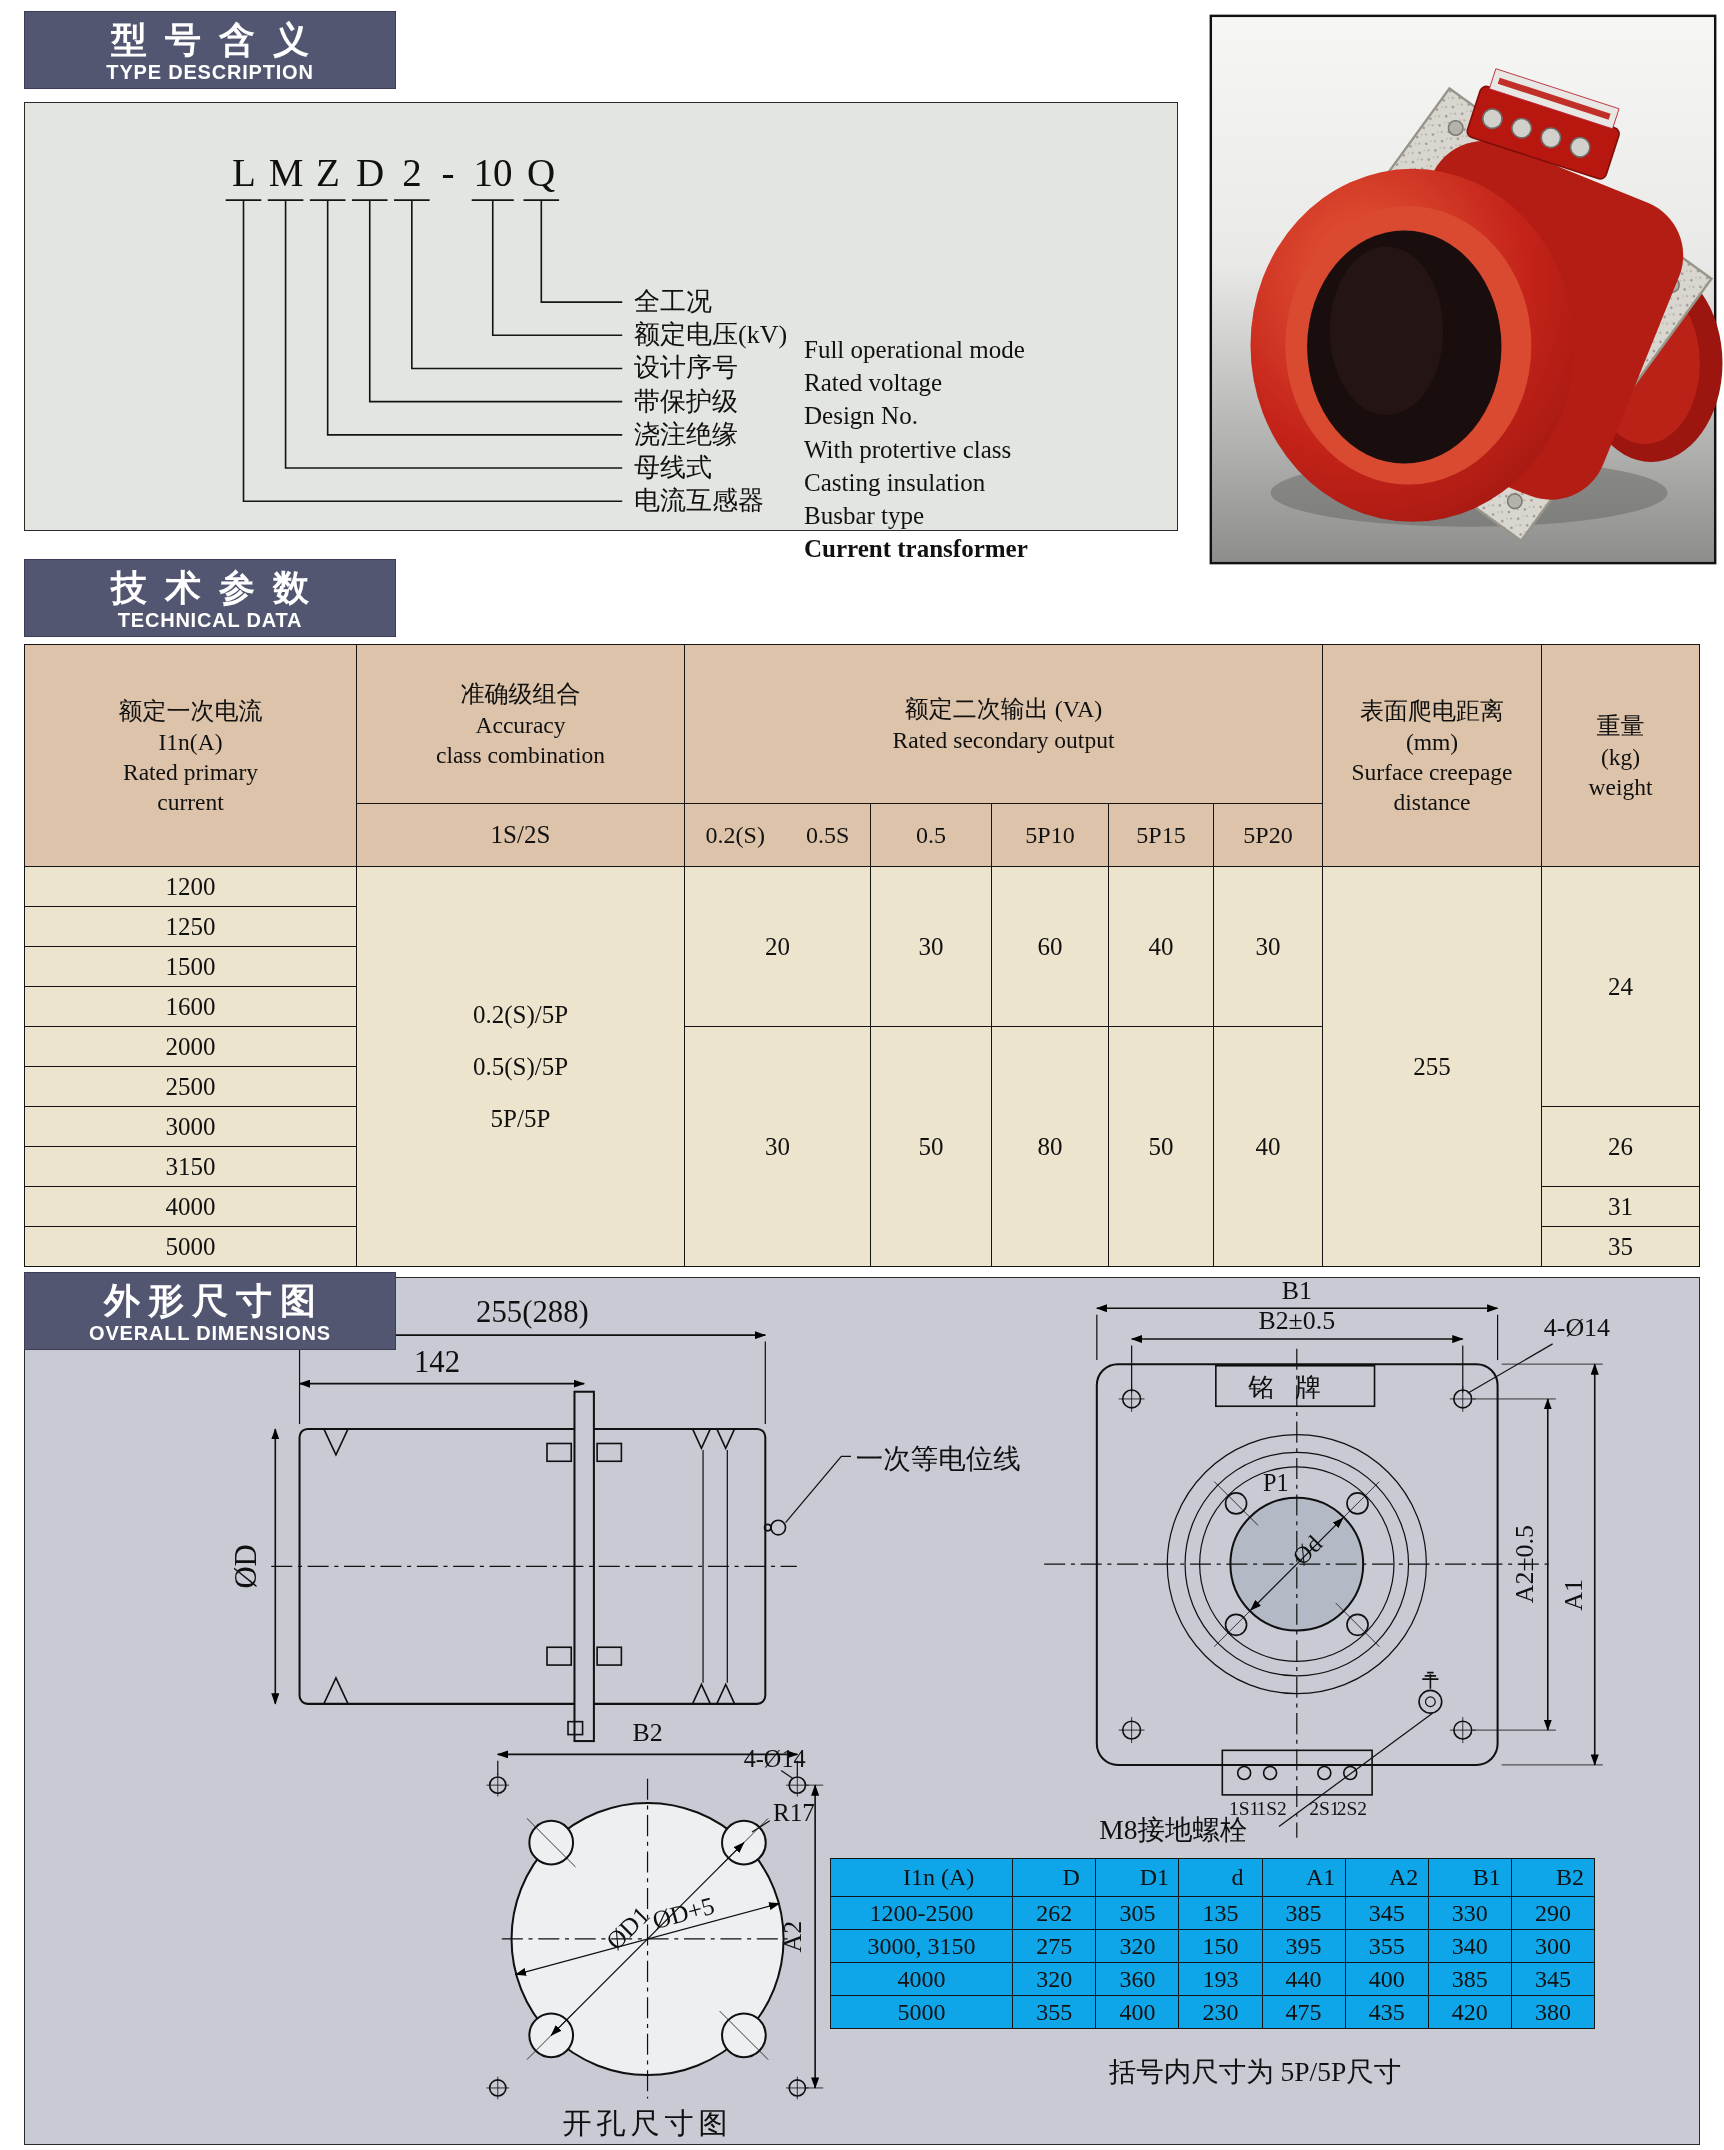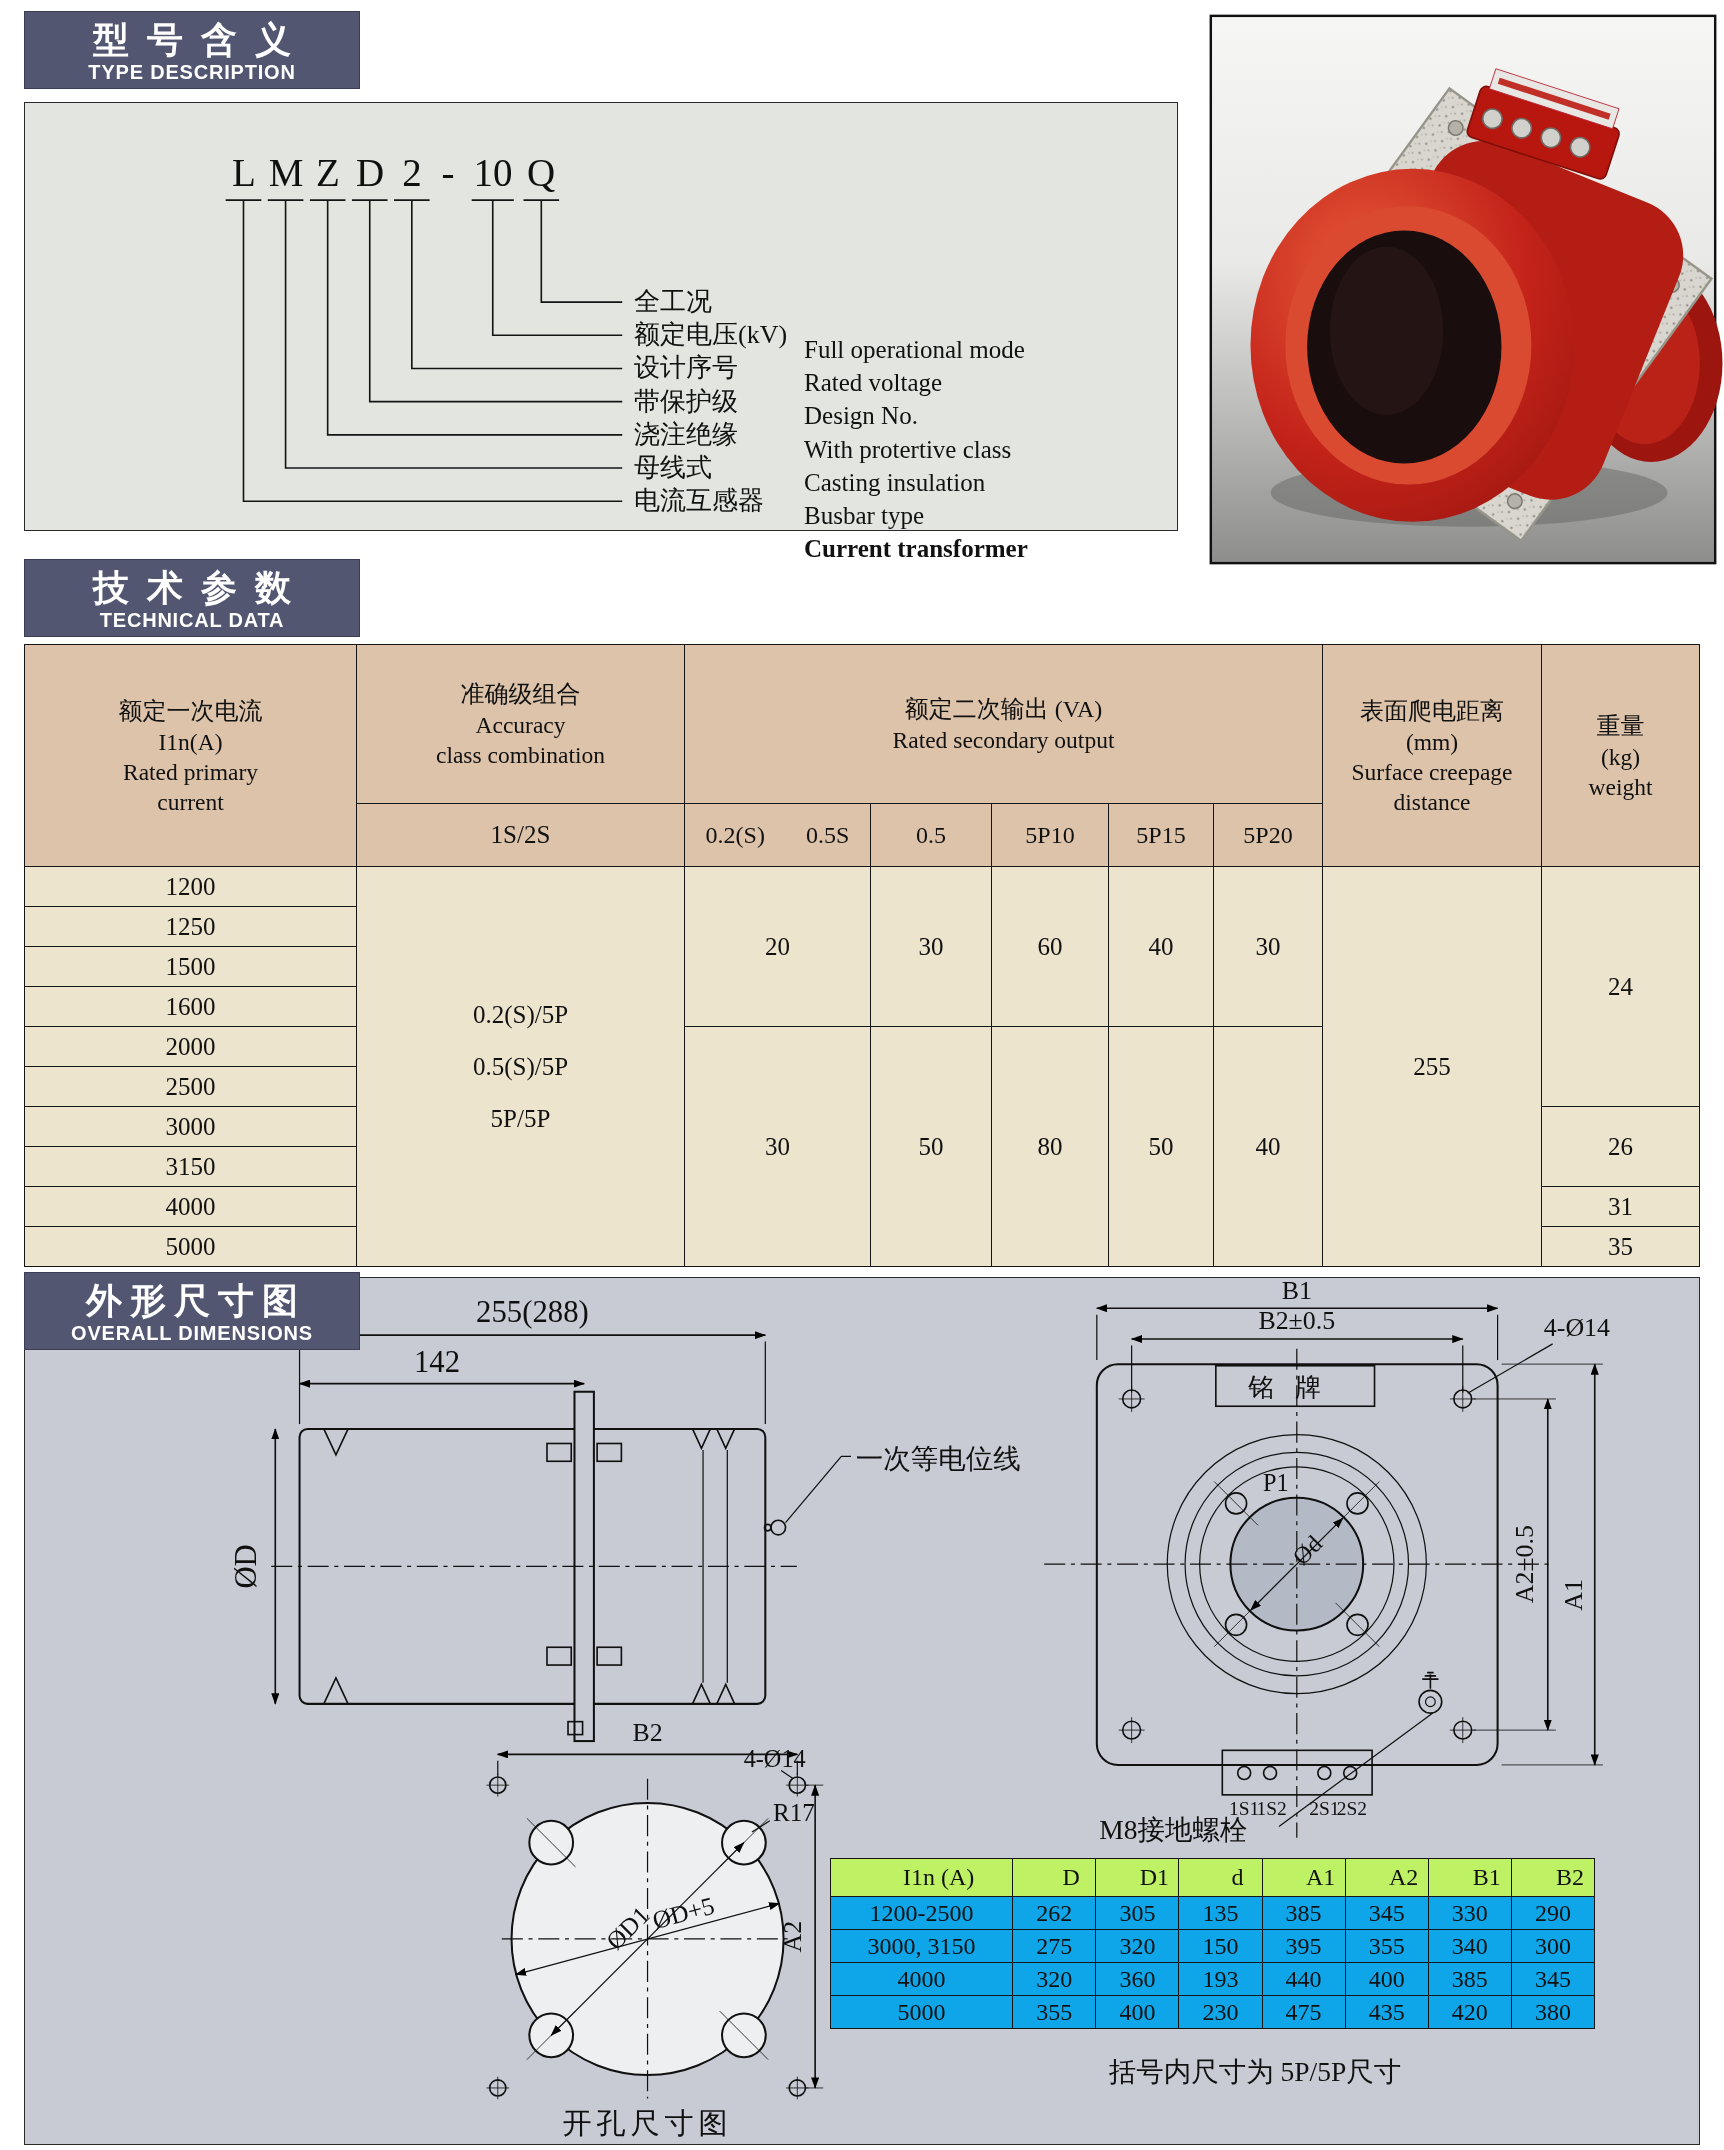--- a/index.html
+++ b/index.html
@@ -1,19 +1,19 @@
 <!DOCTYPE html>
 <html style="font-size:13px"><head>
 <meta charset="utf-8">
 <style>
   html,body{margin:0;padding:0;background:#ffffff;}
   #canvas{position:relative;width:1724px;height:2151px;background:#ffffff;overflow:hidden;
           font-family:"Liberation Serif",serif;color:#111;}
   
-  .hdr-box{position:absolute;left:24px;width:336px;height:78px;background:#525670;
+  .hdr-box{position:absolute;left:24px;width:372px;height:78px;background:#525670;
            border:0.8px solid #3a3d55;box-sizing:border-box;text-align:center;z-index:5;}
   .hdr-zh{font-family:"Liberation Sans",sans-serif;font-weight:bold;color:#fff;
           font-size:36px;line-height:45px;letter-spacing:18px;text-indent:18px;margin-top:4.9px;}
   .hdr-zh.tight{letter-spacing:8px;text-indent:8px;}
   .hdr-en{font-family:"Liberation Sans",sans-serif;font-weight:bold;color:#fff;
           font-size:20px;line-height:21px;letter-spacing:0.8px;}
   
   #typePanel{position:absolute;left:24px;top:102px;width:1154px;height:429px;
              background:#e3e6e0;border:1.6px solid #2a2a2a;box-sizing:border-box;}
   .code-char{position:absolute;top:47px;transform:translateX(-50%);
@@ -42,21 +42,21 @@
   .sub-pair{display:flex;justify-content:space-around;align-items:center;font-size:24px;}
   .acc-cell{display:flex;flex-direction:column;justify-content:center;gap:24px;font-size:25px;}
   
   #dimsPanel{position:absolute;left:24px;top:1277px;width:1676px;height:868px;
              background:#c8cbd4;border:1.6px solid #2a2a2a;box-sizing:border-box;}
   
   #dimTableWrap{position:absolute;left:830px;top:1858px;z-index:3;}
   #dimTable{border-collapse:collapse;table-layout:fixed;width:765px;}
   #dimTable th,#dimTable td{border:1.6px solid #151515;text-align:center;vertical-align:middle;
                             padding:0;font-weight:normal;font-size:24px;}
-  #dimTable th{background:#bef264;height:37px;padding-left:34px;}
+  #dimTable th{background:#0ea5e9;height:37px;padding-left:34px;}
   #dimTable td{background:#0ea5e9;height:32px;}
   #dimNote{position:absolute;left:931px;top:2054px;width:648px;text-align:center;
            font-size:27.5px;z-index:3;}
   svg{position:absolute;overflow:visible;}
   svg text{fill:#101010;font-family:"Liberation Serif",serif;}
 </style>
 </head>
 <body>
 
 <div id="canvas">

